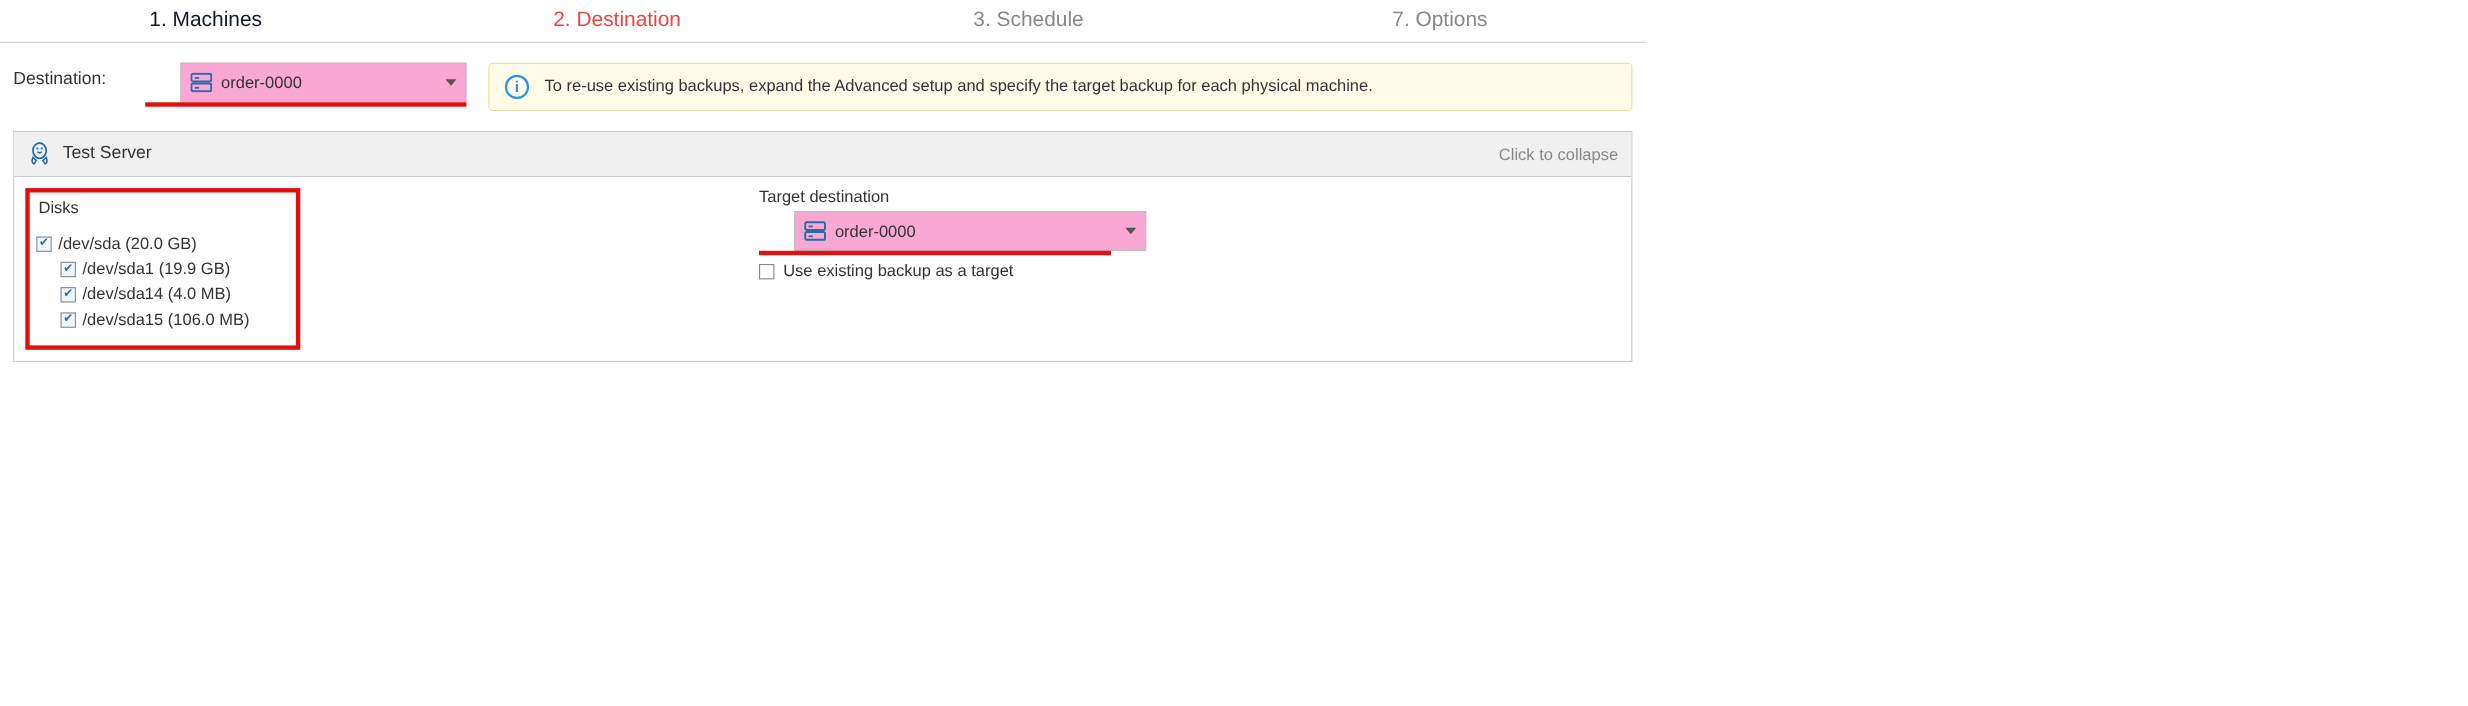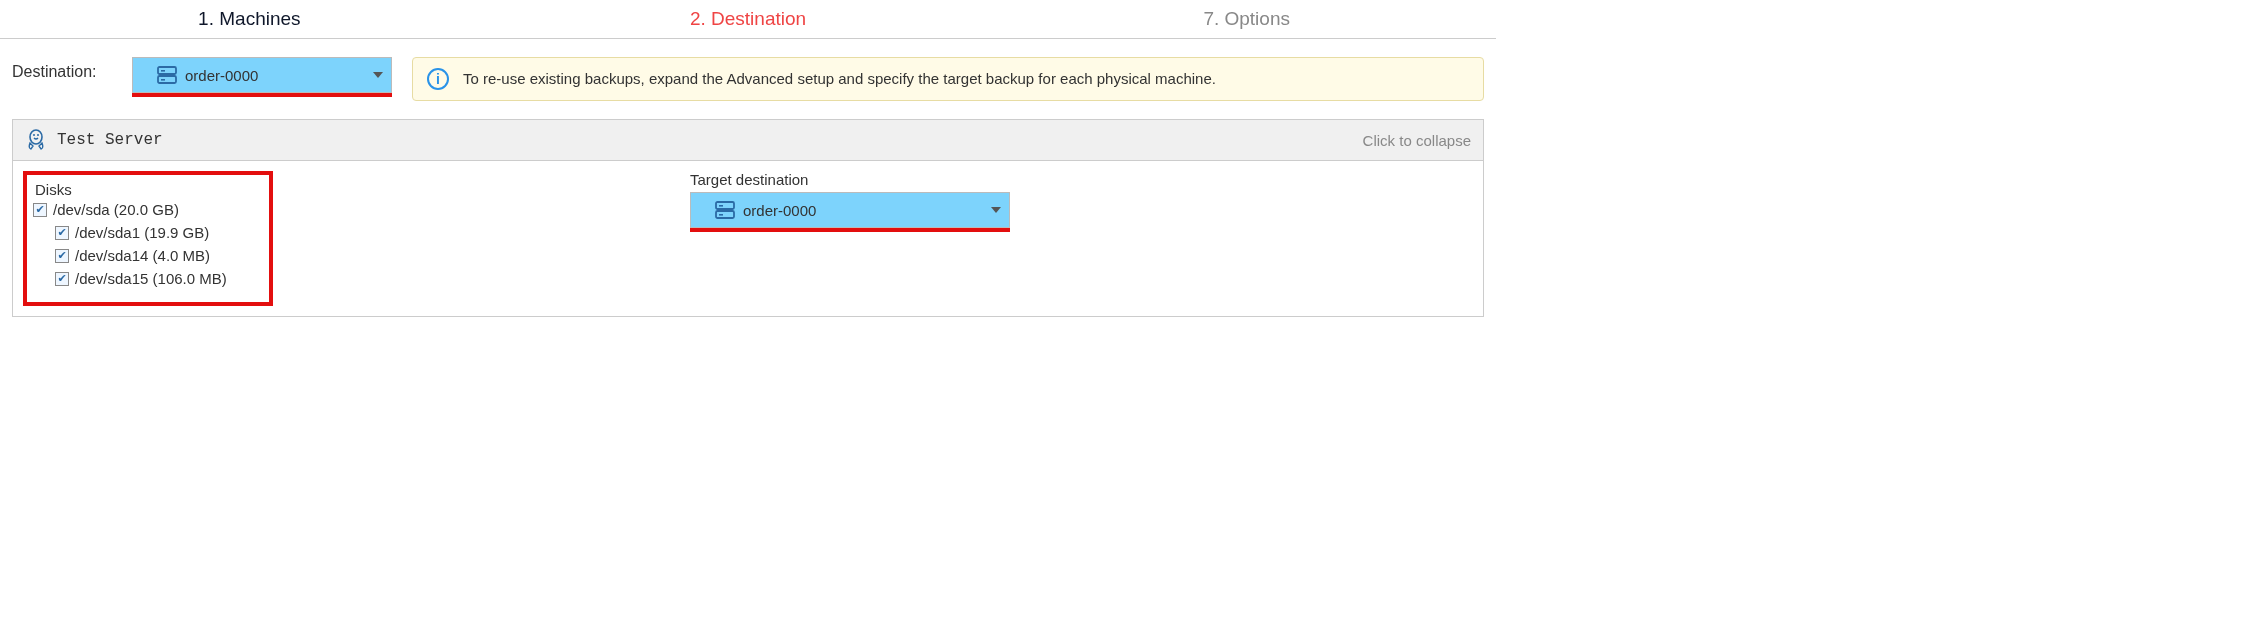--- a/index.html
+++ b/index.html
@@ -35,24 +35,25 @@
   .dest-label {
     font-size: 16px;
     padding-top: 6px;
     min-width: 100px;
   }
   .dest-select-wrap { position: relative; }
   .select-box {
     display: flex;
     align-items: center;
     border: 1px solid #bbb;
-    background: #7dd3fc;
+    background: #f9a8d4;
     height: 36px;
-    padding: 0 28px 0 24px;
+    padding: 0 28px 0 8px;
     position: relative;
+    margin-left: 32px;
   }
   .select-box .caret {
     position: absolute;
     right: 8px;
     top: 50%;
     transform: translateY(-50%);
     width: 0; height: 0;
     border-left: 5px solid transparent;
     border-right: 5px solid transparent;
     border-top: 6px solid #555;
@@ -98,40 +99,40 @@
     display: flex;
     align-items: center;
     background: #f0f0f0;
     border-bottom: 1px solid #ccc;
     padding: 8px 12px;
   }
   .panel-header .penguin {
     width: 22px; height: 24px;
     margin-right: 10px;
   }
-  .panel-header .title { font-size: 16px; font-family: Liberation Mono, monospace; }
+  .panel-header .title { font-size: 16px; }
   .panel-header .collapse {
     margin-left: auto;
     color: #888;
     font-size: 15px;
   }
   .panel-body {
     display: flex;
     padding: 10px;
   }
   .disks-col {
     width: 46%;
     position: relative;
   }
   .disks-box {
     border: 4px solid #e30e0e;
     padding: 6px 10px 12px 6px;
     width: 250px;
   }
-  .disks-title { font-size: 15px; margin-bottom: 0; margin-left: 2px; }
+  .disks-title { font-size: 15px; margin-bottom: 12px; margin-left: 2px; }
   .disk-row {
     display: flex;
     align-items: center;
     gap: 6px;
     padding: 3px 0;
   }
   .indent1 { padding-left: 22px; }
   .chk {
     width: 14px; height: 14px;
     border: 1px solid #888;
@@ -176,20 +177,21 @@
     border-top: 6px solid #bbb;
   }
   svg { display: block; }
 </style>
 </head>
 <body>
 
 <div class="steps">
   <div class="step done">1. Machines</div>
   <div class="step active">2. Destination</div>
+  <div class="step">3. Schedule</div>
   <div class="step">7. Options</div>
 </div>
 
 <div class="row1">
   <div class="dest-label">Destination:</div>
   <div class="dest-select-wrap">
     <div class="select-box">
       <span>
         <svg width="20" height="18" viewBox="0 0 20 18">
           <rect x="1" y="1" width="18" height="7" rx="1.5" fill="none" stroke="#2b6aa5" stroke-width="1.8"></rect>
@@ -261,16 +263,20 @@
               <rect x="4" y="4" width="4" height="1.6" fill="#2b6aa5"></rect>
               <rect x="4" y="13" width="4" height="1.6" fill="#2b6aa5"></rect>
             </svg>
           </span>
           <span class="val">order-0000</span>
           <span class="caret"></span>
         </div>
         <div class="red-underline"></div>
       </div>
 
+      <div class="use-row">
+        <span class="chk unchecked"></span>
+        <span>Use existing backup as a target</span>
+      </div>
 
     </div>
   </div>
 </div>
 
 </body></html>

